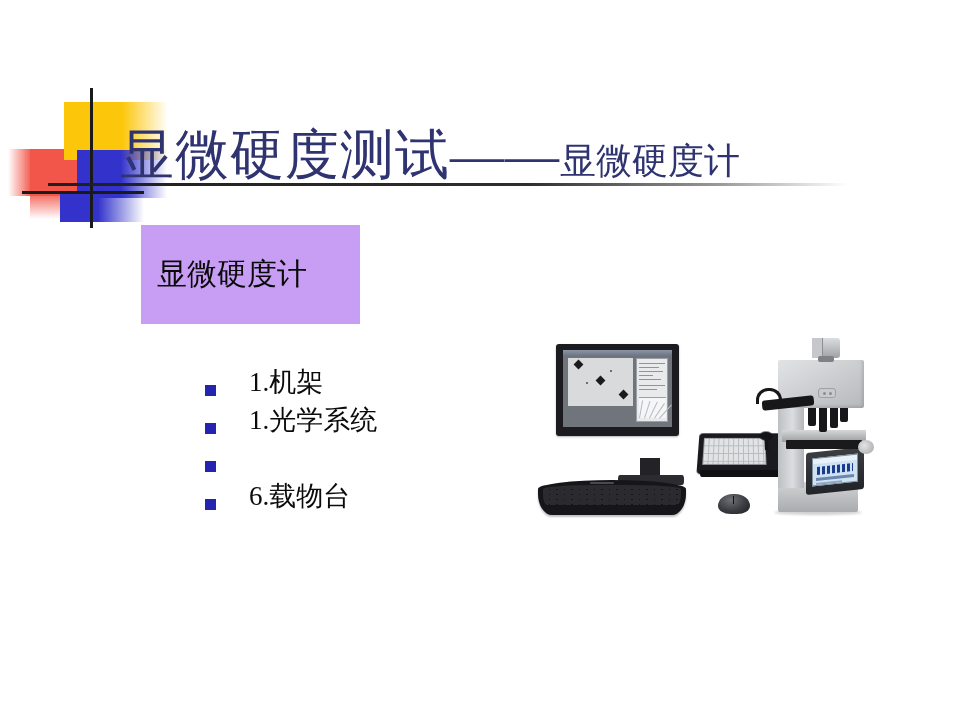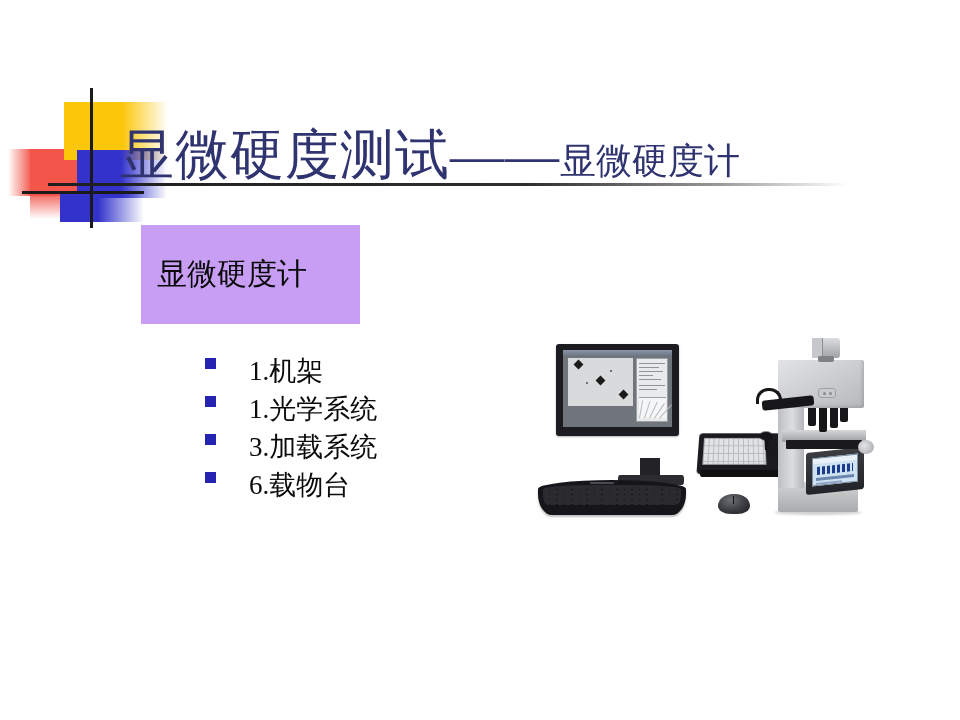--- a/index.html
+++ b/index.html
@@ -87,21 +87,21 @@
   .callout-line{
     font-family:"Liberation Serif","DejaVu Serif",serif;
     font-size:30px;line-height:1.13;color:#0a0a0a;white-space:nowrap;
   }
 
   
   .bullets{
     position:absolute;left:205px;top:358px;width:300px;
   }
   .bullet-row{
-    display:flex;align-items:flex-start;height:38px;
+    display:flex;align-items:flex-end;height:38px;
   }
   .bullet-mark{
     width:11px;height:11px;background:#2424b0;flex:0 0 auto;margin-right:33px;
   }
   .bullet-text{
     font-family:"Liberation Serif","DejaVu Serif",serif;
     font-size:27px;line-height:1;color:#0b0b0b;white-space:nowrap;
   }
 
   
@@ -362,21 +362,20 @@
     <div class="bullet-row">
       <span class="bullet-mark"></span>
       <span class="bullet-text">1.机架</span>
     </div>
     <div class="bullet-row">
       <span class="bullet-mark"></span>
       <span class="bullet-text">1.光学系统</span>
     </div>
     <div class="bullet-row">
       <span class="bullet-mark"></span>
-      <span class="bullet-text">3.加载系统</span>
     </div>
     <div class="bullet-row">
       <span class="bullet-mark"></span>
       <span class="bullet-text">6.载物台</span>
     </div>
   </div>
 
   <div class="photo">
 
     <div class="mon-body">

